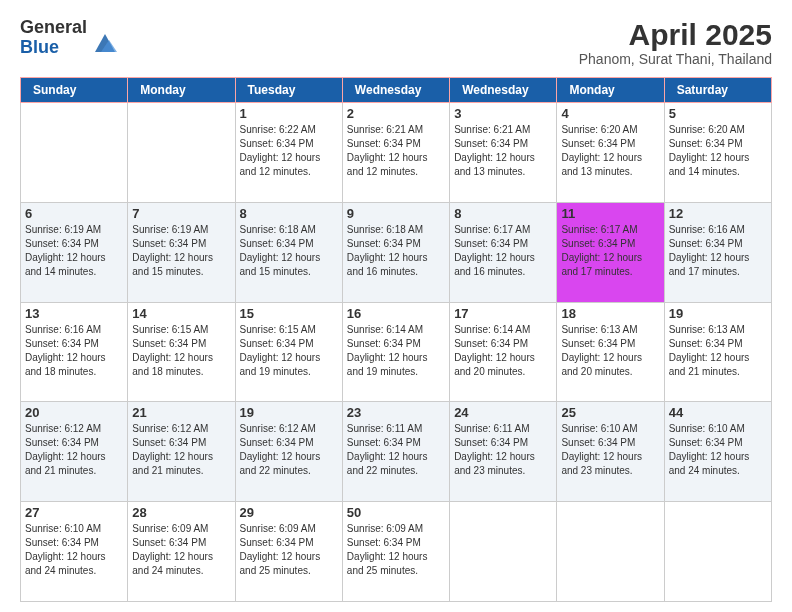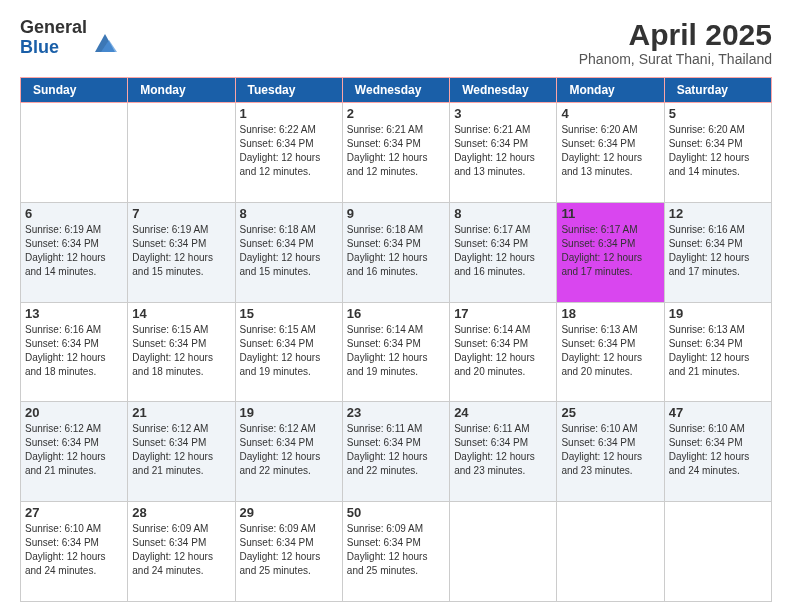--- a/index.html
+++ b/index.html
@@ -320,21 +320,21 @@
 and 23 minutes.</div>
           </td>
           <td style="background: rgb(240, 244, 248);">
             <div class="day-num">25</div>
             <div class="day-detail" style="white-space: pre-line;">Sunrise: 6:10 AM
 Sunset: 6:34 PM
 Daylight: 12 hours
 and 23 minutes.</div>
           </td>
           <td style="background: rgb(240, 244, 248);">
-            <div class="day-num">47</div>
+            <div class="day-num">44</div>
             <div class="day-detail" style="white-space: pre-line;">Sunrise: 6:10 AM
 Sunset: 6:34 PM
 Daylight: 12 hours
 and 24 minutes.</div>
           </td>
         </tr>
         <tr style="background: #0c4a6e;">
           <td>
             <div class="day-num">27</div>
             <div class="day-detail" style="white-space: pre-line;">Sunrise: 6:10 AM

